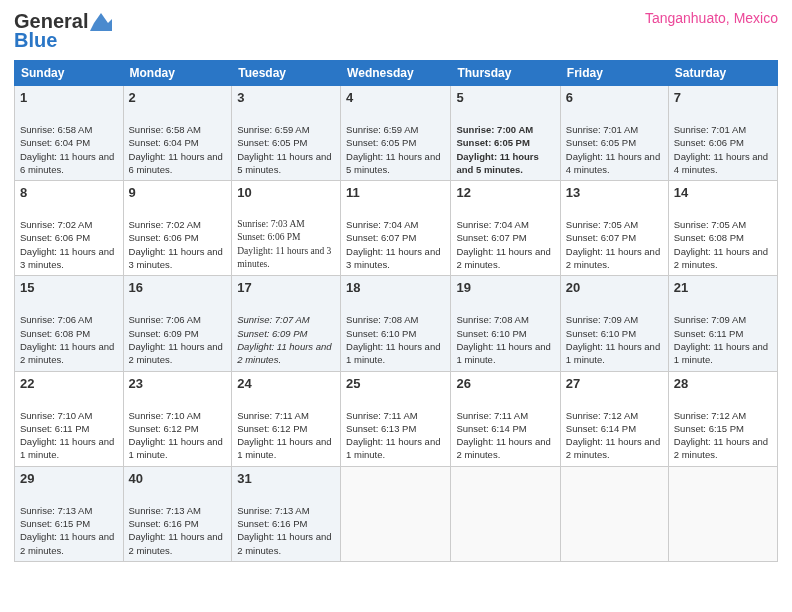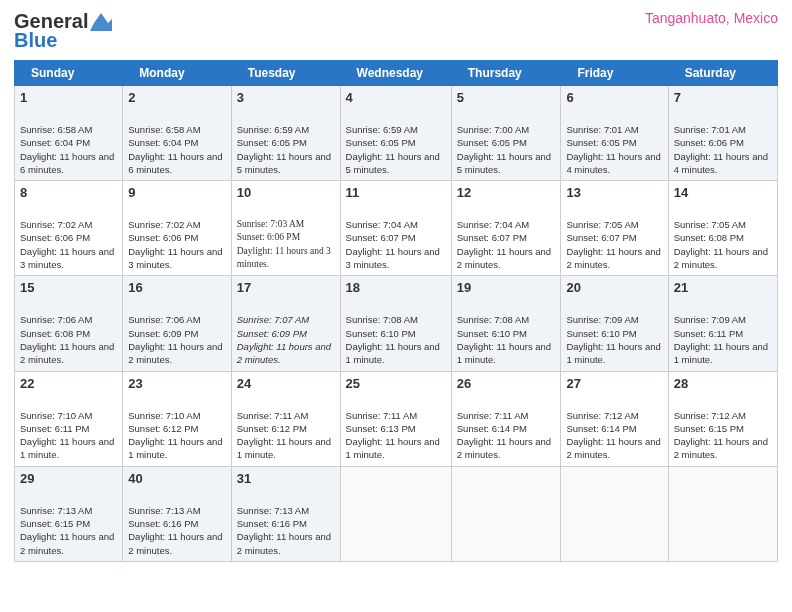--- a/index.html
+++ b/index.html
@@ -38,21 +38,21 @@
     }
     table {
       width: 100%;
       border-collapse: collapse;
       font-size: 10.5px;
     }
     thead tr th {
       background-color: #2a76c6;
       color: #fff;
       text-align: left;
-      padding: 5px 16px;
+      padding: 5px 6px;
       font-size: 12px;
       font-weight: bold;
       border: 1px solid #2a76c6;
     }
     tbody tr td {
       vertical-align: top;
       padding: 4px 5px;
       border: 1px solid #ccc;
       width: 113px;
       min-height: 70px;
@@ -134,21 +134,21 @@
 Daylight: 11 hours and 5 minutes.</div>
           </td>
           <td>
             <span class="day-num">4</span>
             <div class="day-info" style="white-space: pre-line;">Sunrise: 6:59 AM
 Sunset: 6:05 PM
 Daylight: 11 hours and 5 minutes.</div>
           </td>
           <td>
             <span class="day-num">5</span>
-            <div class="day-info" style="white-space: pre-line;">Sunrise: 7:00 AM
+            <div class="day-info" style="white-space: pre-line; font-weight: bold;">Sunrise: 7:00 AM
 Sunset: 6:05 PM
 Daylight: 11 hours and 5 minutes.</div>
           </td>
           <td>
             <span class="day-num">6</span>
             <div class="day-info" style="white-space: pre-line;">Sunrise: 7:01 AM
 Sunset: 6:05 PM
 Daylight: 11 hours and 4 minutes.</div>
           </td>
           <td>

